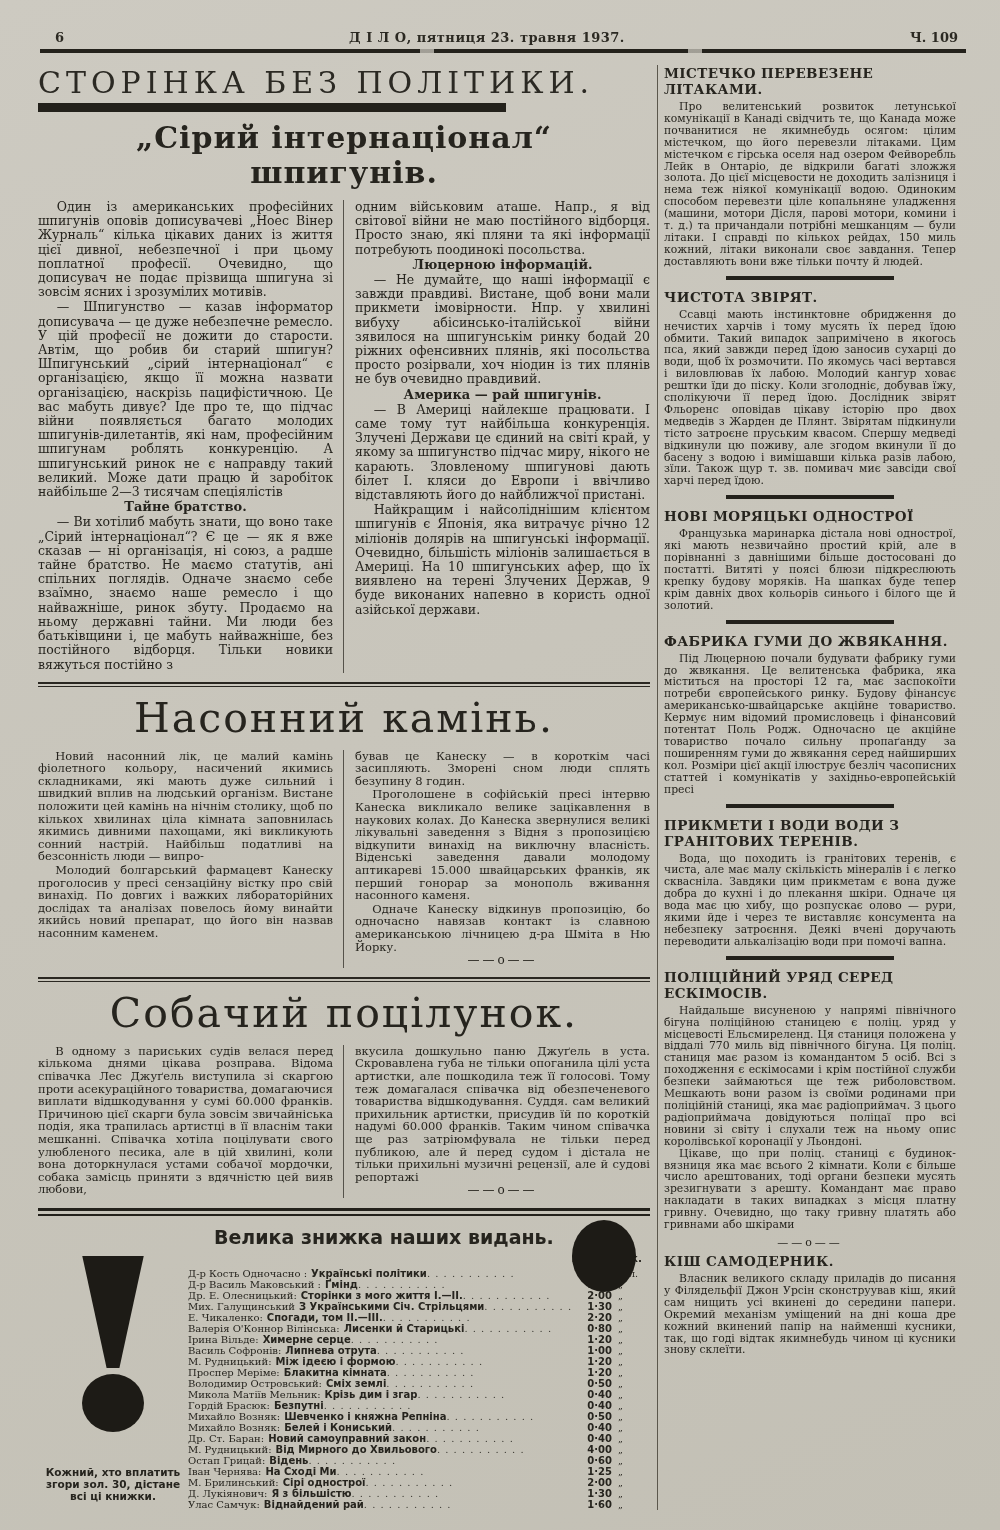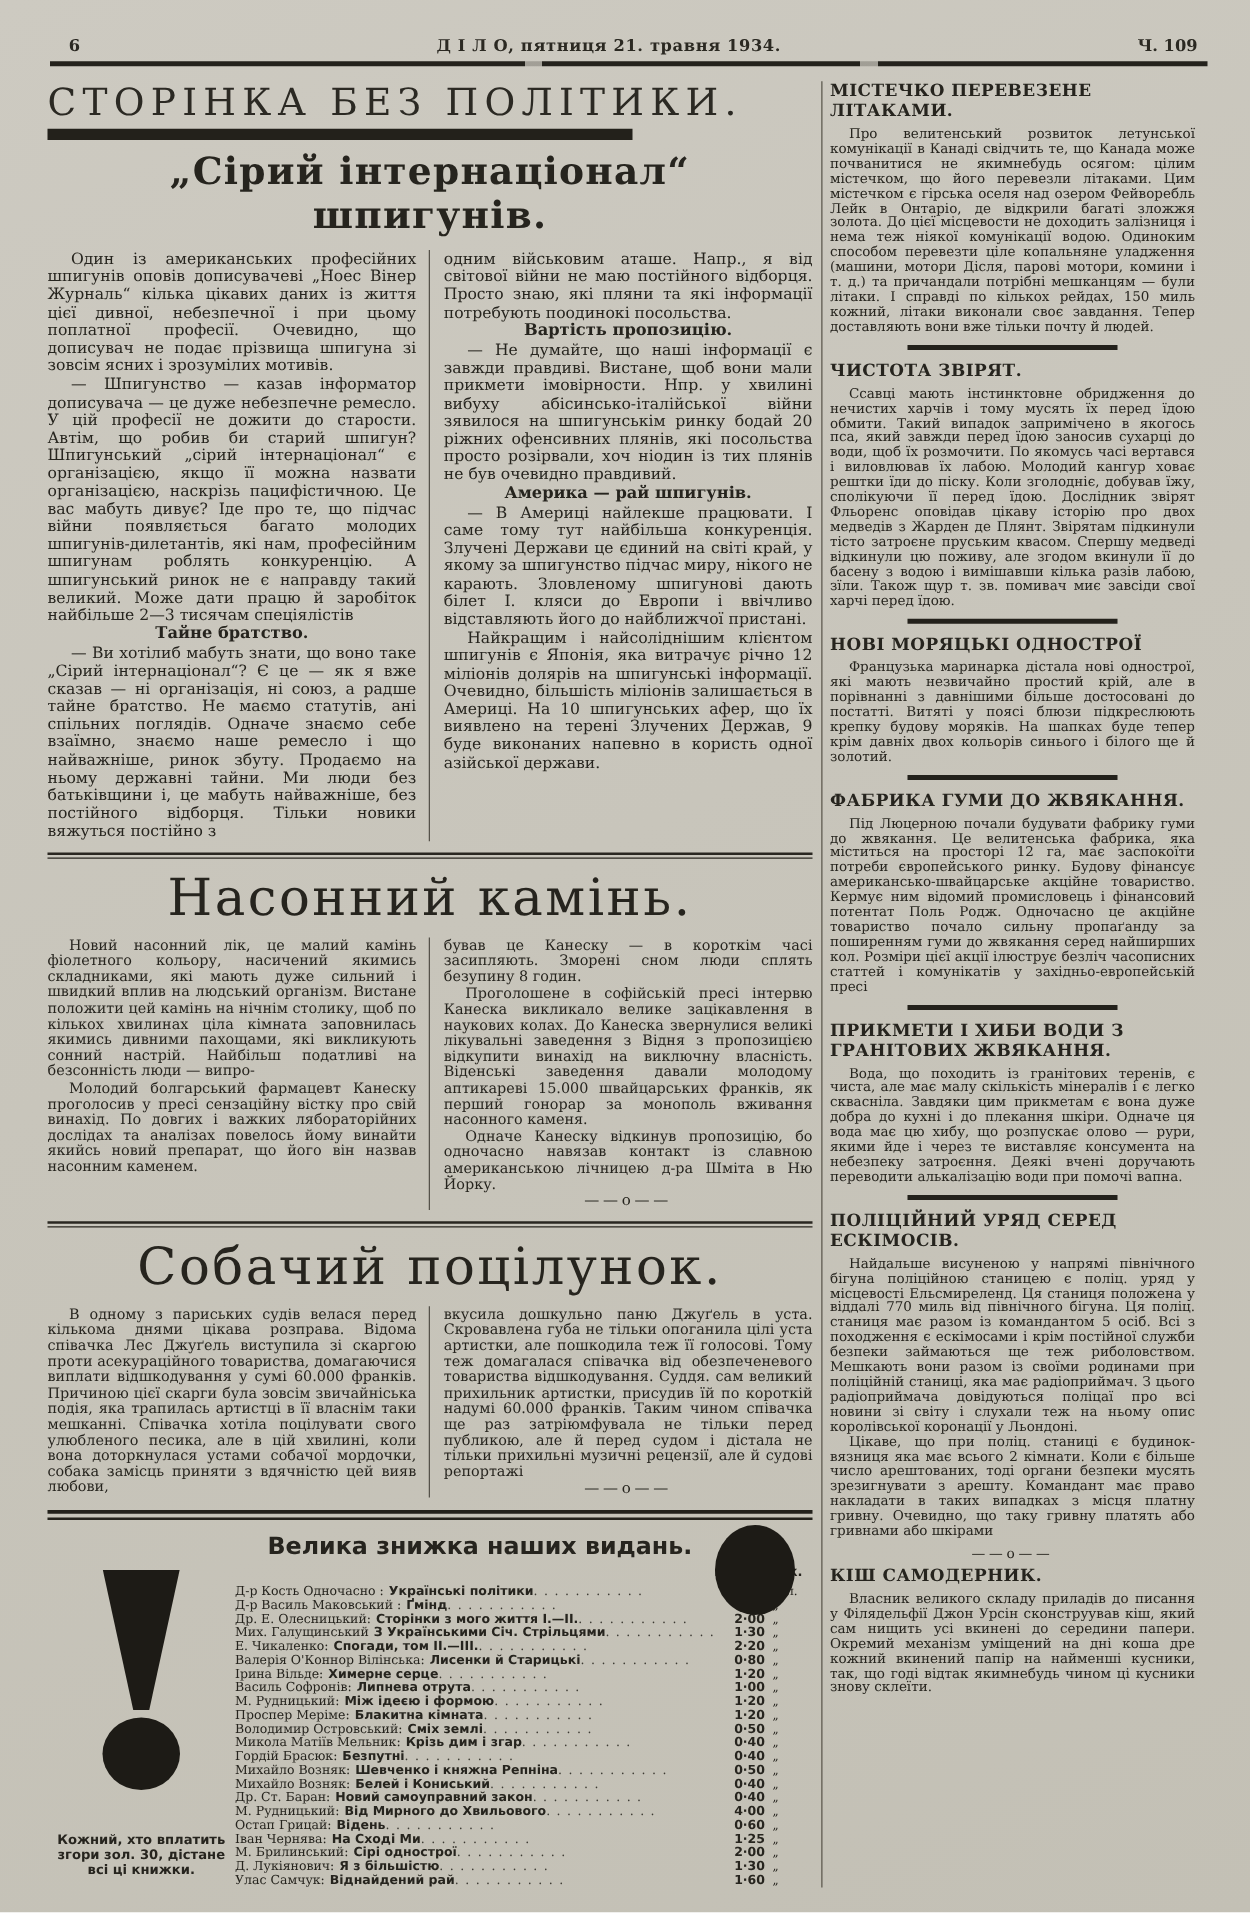--- a/index.html
+++ b/index.html
@@ -67,21 +67,21 @@
   .rc-sep{width:168px;height:4px;background:#23211b;margin:8px auto 9px;}
   .rc-endmark{text-align:center;letter-spacing:3px;font-size:11px;margin:5px 0 4px;}
 </style>
 </head>
 <body>
 
 <div class="page">
 
   <div class="masthead">
     <span>6</span>
-    <span class="masthead-title">Д І Л О,  пятниця 21. травня 1934.</span>
+    <span class="masthead-title">Д І Л О,  пятниця 23. травня 1937.</span>
     <span>Ч. 109</span>
   </div>
   <div class="masthead-rule"></div>
 
   <div class="content">
 
     <div class="left-region">
 
       <div class="section-head">СТОРІНКА БЕЗ ПОЛІТИКИ.</div>
       <div class="section-head-bar"></div>
@@ -90,21 +90,21 @@
         <h2 class="art-title-1">„Сірий інтернаціонал“ шпигунів.</h2>
         <div class="two-col body-lg">
           <div class="col">
             <p>Один із американських професійних шпигунів оповів дописувачеві „Ноес Вінер Журналь“ кілька цікавих даних із життя цієї дивної, небезпечної і при цьому поплатної професії. Очевидно, що дописувач не подає прізвища шпигуна зі зовсім ясних і зрозумілих мотивів.</p>
             <p>— Шпигунство — казав інформатор дописувача — це дуже небезпечне ремесло. У цій професії не дожити до старости. Автім, що робив би старий шпигун? Шпигунський „сірий інтернаціонал“ є організацією, якщо її можна назвати організацією, наскрізь пацифістичною. Це вас мабуть дивує? Іде про те, що підчас війни появляється багато молодих шпигунів-дилетантів, які нам, професійним шпигунам роблять конкуренцію. А шпигунський ринок не є направду такий великий. Може дати працю й заробіток найбільше 2—3 тисячам спеціялістів</p>
             <p class="subhead">Тайне братство.</p>
             <p>— Ви хотілиб мабуть знати, що воно таке „Сірий інтернаціонал“? Є це — як я вже сказав — ні організація, ні союз, а радше тайне братство. Не маємо статутів, ані спільних поглядів. Одначе знаємо себе взаїмно, знаємо наше ремесло і що найважніше, ринок збуту. Продаємо на ньому державні тайни. Ми люди без батьківщини і, це мабуть найважніше, без постійного відборця. Тільки новики вяжуться постійно з</p>
           </div>
           <div class="col">
             <p class="cont">одним військовим аташе. Напр., я від світової війни не маю постійного відборця. Просто знаю, які пляни та які інформації потребують поодинокі посольства.</p>
-            <p class="subhead">Вартість пропозицію.</p>
+            <p class="subhead">Люцерною інформацій.</p>
             <p>— Не думайте, що наші інформації є завжди правдиві. Вистане, щоб вони мали прикмети імовірности. Нпр. у хвилині вибуху абісинсько-італійської війни зявилося на шпигунськім ринку бодай 20 ріжних офенсивних плянів, які посольства просто розірвали, хоч ніодин із тих плянів не був очевидно правдивий.</p>
             <p class="subhead">Америка — рай шпигунів.</p>
             <p>— В Америці найлекше працювати. І саме тому тут найбільша конкуренція. Злучені Держави це єдиний на світі край, у якому за шпигунство підчас миру, нікого не карають. Зловленому шпигунові дають білет I. кляси до Европи і ввічливо відставляють його до найближчої пристані.</p>
             <p>Найкращим і найсоліднішим клієнтом шпигунів є Японія, яка витрачує річно 12 міліонів долярів на шпигунські інформації. Очевидно, більшість міліонів залишається в Америці. На 10 шпигунських афер, що їх виявлено на терені Злучених Держав, 9 буде виконаних напевно в користь одної азійської держави.</p>
           </div>
         </div>
       </article>
 
       <div class="art-divider"></div>
 
@@ -362,21 +362,21 @@
       </section>
       <div class="rc-sep"></div>
 
       <section class="rc-article">
         <h3>ФАБРИКА ГУМИ ДО ЖВЯКАННЯ.</h3>
         <p>Під Люцерною почали будувати фабрику гуми до жвякання. Це велитенська фабрика, яка міститься на просторі 12 га, має заспокоїти потреби європейського ринку. Будову фінансує американсько-швайцарське акційне товариство. Кермує ним відомий промисловець і фінансовий потентат Поль Родж. Одночасно це акційне товариство почало сильну пропаґанду за поширенням гуми до жвякання серед найширших кол. Розміри цієї акції ілюструє безліч часописних статтей і комунікатів у західньо-европейській пресі</p>
       </section>
       <div class="rc-sep"></div>
 
       <section class="rc-article">
-        <h3>ПРИКМЕТИ І ХИБИ ВОДИ З ГРАНІТОВИХ ЖВЯКАННЯ.</h3>
+        <h3>ПРИКМЕТИ І ВОДИ ВОДИ З ГРАНІТОВИХ ТЕРЕНІВ.</h3>
         <p>Вода, що походить із гранітових теренів, є чиста, але має малу скількість мінералів і є легко сквасніла. Завдяки цим прикметам є вона дуже добра до кухні і до плекання шкіри. Одначе ця вода має цю хибу, що розпускає олово — рури, якими йде і через те виставляє консумента на небезпеку затроєння. Деякі вчені доручають переводити алькалізацію води при помочі вапна.</p>
       </section>
       <div class="rc-sep"></div>
 
       <section class="rc-article">
         <h3>ПОЛІЦІЙНИЙ УРЯД СЕРЕД ЕСКІМОСІВ.</h3>
         <p>Найдальше висуненою у напрямі північного бігуна поліційною станицею є поліц. уряд у місцевості Ельсмиреленд. Ця станиця положена у віддалі 770 миль від північного бігуна. Ця поліц. станиця має разом із командантом 5 осіб. Всі з походження є ескімосами і крім постійної служби безпеки займаються ще теж риболовством. Мешкають вони разом із своїми родинами при поліційній станиці, яка має радіоприймач. З цього радіоприймача довідуються поліцаї про всі новини зі світу і слухали теж на ньому опис королівської коронації у Льондоні.</p>
         <p>Цікаве, що при поліц. станиці є будинок-вязниця яка має всього 2 кімнати. Коли є більше число арештованих, тоді органи безпеки мусять зрезигнувати з арешту. Командант має право накладати в таких випадках з місця платну гривну. Очевидно, що таку гривну платять або гривнами або шкірами</p>
       </section>
       <div class="rc-endmark">——о——</div>

